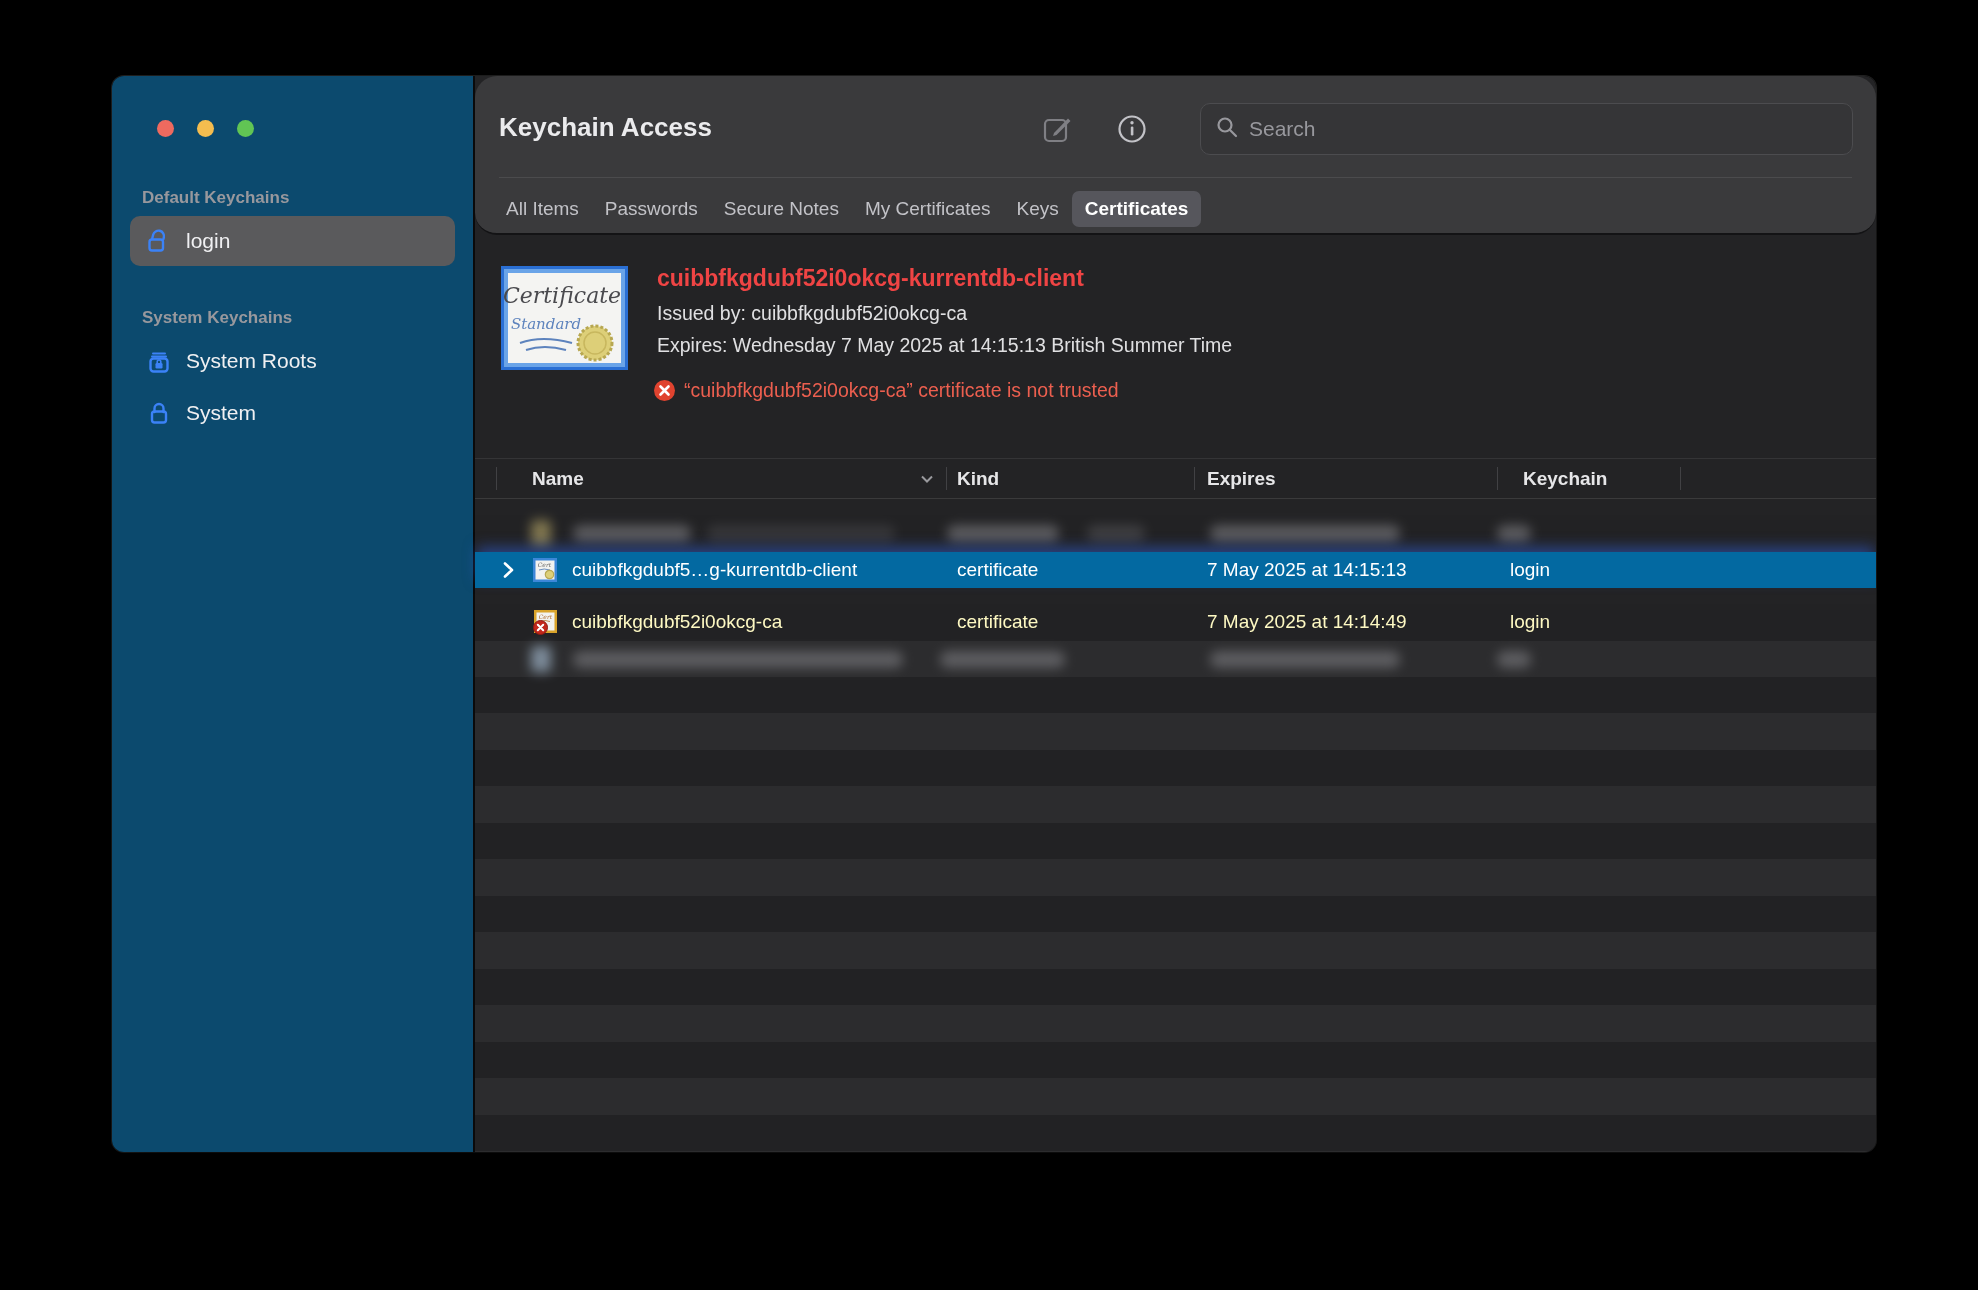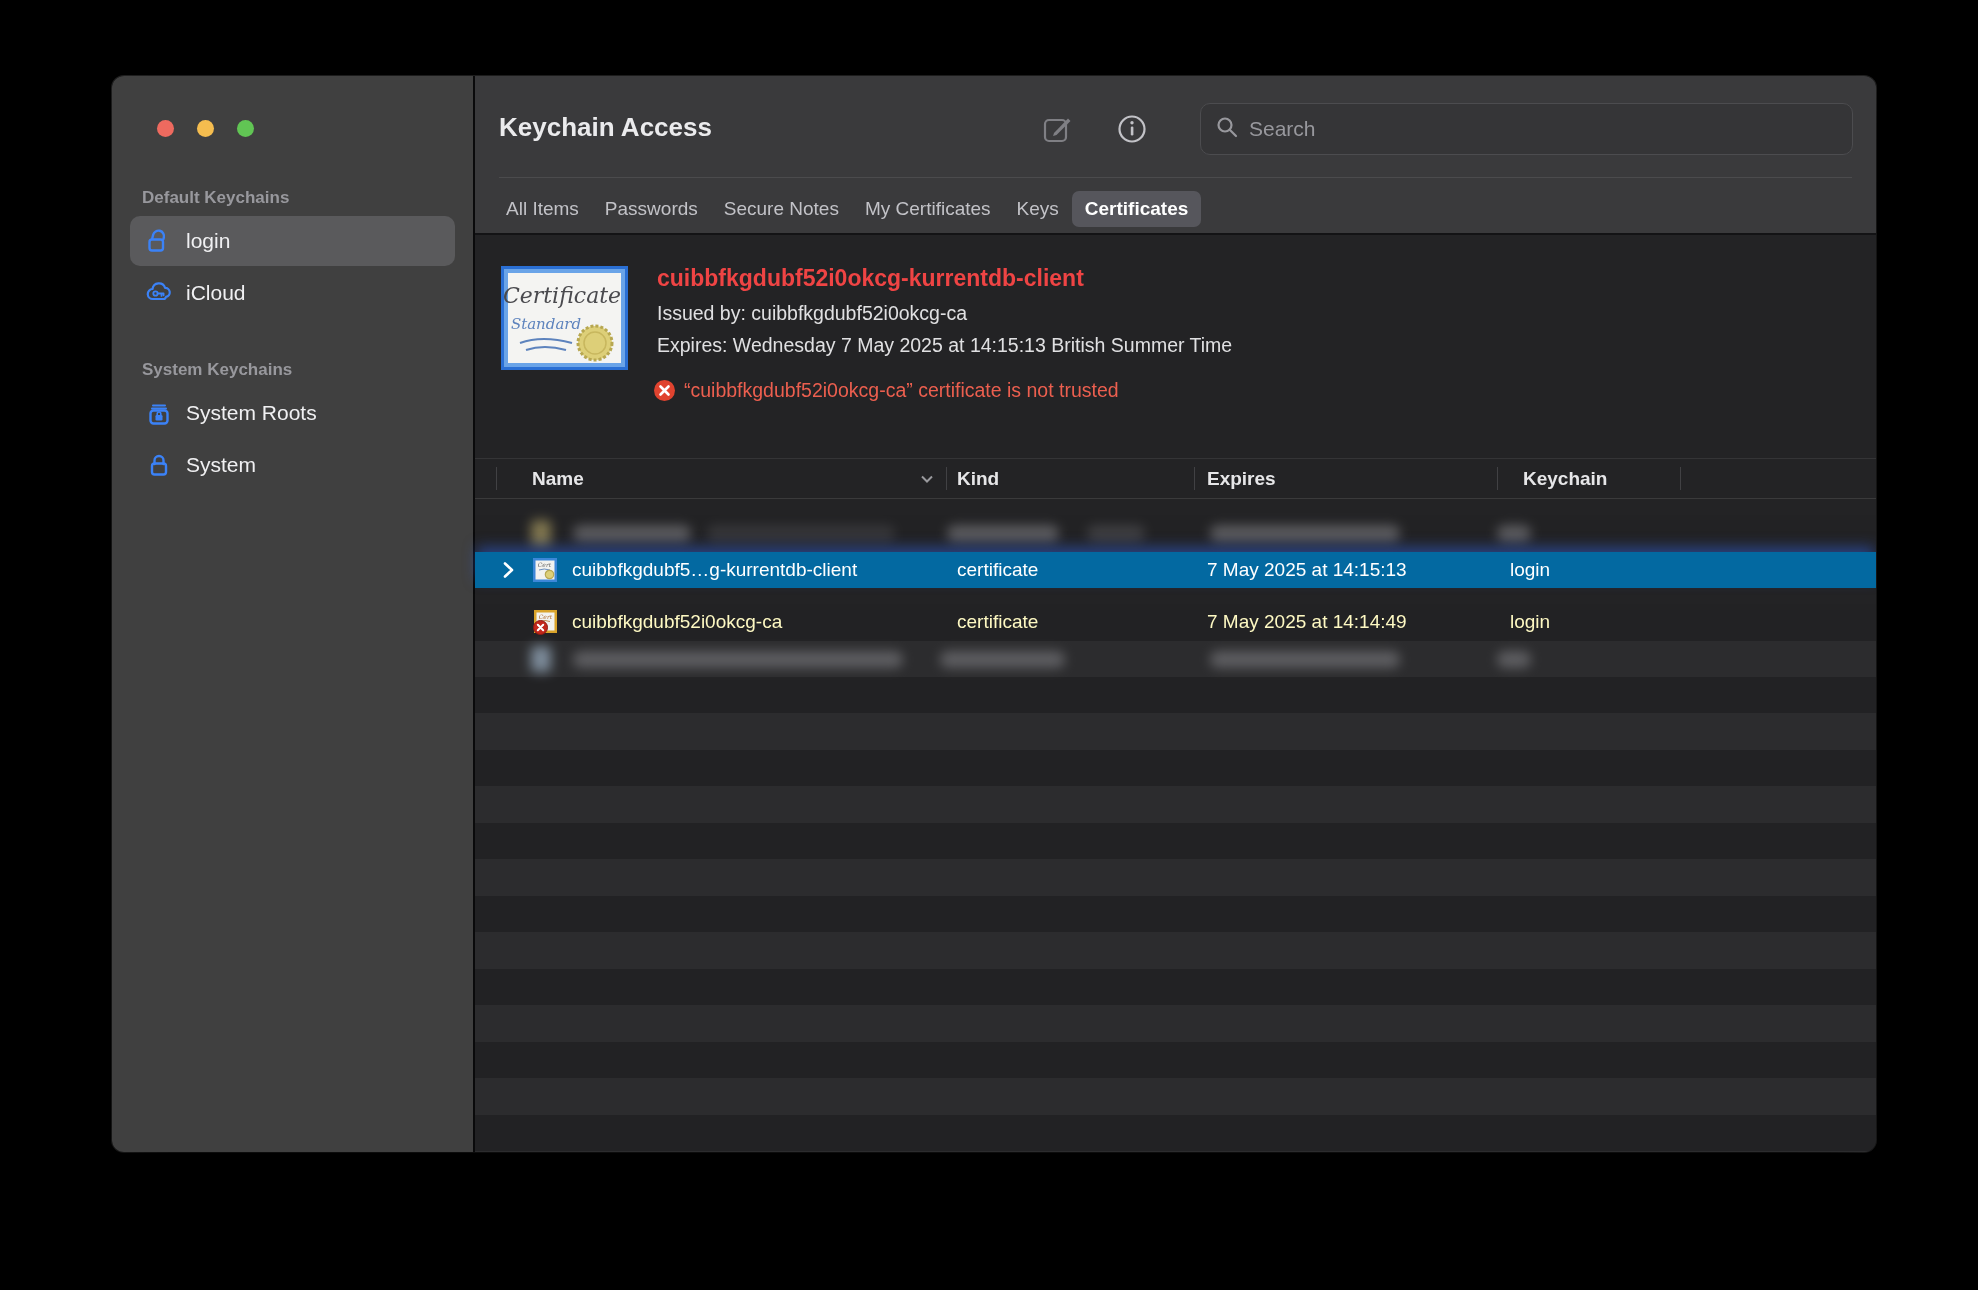--- a/index.html
+++ b/index.html
@@ -1,31 +1,31 @@
 <!DOCTYPE html>
 <html><head>
 <meta charset="utf-8">
 <style>
   * { margin:0; padding:0; box-sizing:border-box; }
   html,body { width:1978px; height:1290px; background:#000; font-family:"Liberation Sans","DejaVu Sans",sans-serif; overflow:hidden; }
   .window { position:absolute; left:112px; top:76px; width:1764px; height:1076px; border-radius:12px; overflow:hidden; display:flex; box-shadow:0 25px 70px rgba(0,0,0,.85), 0 0 0 1px rgba(255,255,255,.14); }
   
-  .sidebar { width:363px; background:#404040; flex:0 0 363px; position:relative; border-right:2px solid #0a0a0b; }
+  .sidebar { width:363px; background:#0c4a6e; flex:0 0 363px; position:relative; border-right:2px solid #0a0a0b; }
   .traffic { position:absolute; top:44px; left:45px; display:flex; gap:23px; }
   .traffic span { width:17px; height:17px; border-radius:50%; display:block; }
   .section-header { font-size:17px; font-weight:bold; color:#98989d; margin:0 0 8px 30px; }
   .sb-sec1 { position:absolute; top:112px; left:0; right:0; }
   .sb-item { height:50px; margin:2px 18px; border-radius:10px; display:flex; align-items:center; padding-left:14px; }
   .sb-item.selected { background:#5a5a5c; }
   .sb-icon { width:30px; height:30px; display:flex; align-items:center; justify-content:center; }
   .sb-label { color:#f0f0f2; font-size:21px; margin-left:12px; }
   .sb-gap { height:40px; }
   
   .content { flex:1; display:flex; flex-direction:column; background:#232325; position:relative; }
-  .toolbar { height:159px; background:#3a3a3c; border-bottom:2px solid #131315; position:relative; flex:0 0 159px; }
+  .toolbar { height:159px; background:#3a3a3c; border-bottom:2px solid #131315; position:relative; flex:0 0 159px;border-radius:22px; }
   .win-title { position:absolute; left:24px; top:36px; font-size:26px; font-weight:bold; color:#ebebed; }
   .tb-icon { position:absolute; top:36px; width:34px; height:34px; }
   .compose { left:566px; }
   .info { left:640px; }
   .searchbox { position:absolute; left:725px; top:27px; width:653px; height:52px; background:#353537; border:1.5px solid #4c4c4f; border-radius:10px; display:flex; align-items:center; padding-left:14px; }
   .search-ph { color:#98989d; font-size:21px; margin-left:10px; }
   .tab-sep { position:absolute; left:24px; right:24px; top:101px; height:1px; background:rgba(255,255,255,.09); }
   .tabs { position:absolute; left:18px; bottom:5px; height:38px; display:flex; align-items:center; }
   .tab { font-size:19px; color:#c2c2c7; padding:7px 13px; border-radius:7px; }
   .tab.selected { background:#56565c; color:#fff; font-weight:bold; }
@@ -73,30 +73,20 @@
       <div class="sb-item selected">
         <span class="sb-icon">
           <svg width="28" height="28" viewBox="0 0 28 28">
               <path d="M8 13 v-4 a5.5 5.5 0 0 1 11 0 v1.5" fill="none" stroke="#3b82f7" stroke-width="2.4" stroke-linecap="round" transform="rotate(14 13 9)"></path>
               <rect x="4.5" y="12.5" width="13.5" height="11" rx="2.5" fill="none" stroke="#3b82f7" stroke-width="2.4"></rect>
             </svg>
         </span>
         <span class="sb-label">login</span>
       </div>
 
-      <div class="sb-item">
-        <span class="sb-icon">
-          <svg width="30" height="30" viewBox="0 0 30 30">
-              <path d="M9 21 a5 5 0 0 1 -0.5-10 a6.5 6.5 0 0 1 12.6-1.2 a4.6 4.6 0 0 1 1 9.1 a4 4 0 0 1 -1.6 2.1 z" fill="none" stroke="#3b82f7" stroke-width="2.2" stroke-linejoin="round"></path>
-              <circle cx="11.5" cy="15.5" r="2.2" fill="none" stroke="#3b82f7" stroke-width="1.8"></circle>
-              <path d="M13.6 15.5 h6 M17.5 15.5 v2.4 M19.6 15.5 v1.8" stroke="#3b82f7" stroke-width="1.8" stroke-linecap="round" fill="none"></path>
-            </svg>
-        </span>
-        <span class="sb-label">iCloud</span>
-      </div>
 
       <div class="sb-gap"></div>
       <div class="section-header">System Keychains</div>
 
       <div class="sb-item">
         <span class="sb-icon">
           <svg width="28" height="28" viewBox="0 0 28 28">
               <path d="M8 6.5 h12 M7 9.5 h14" stroke="#3b82f7" stroke-width="2" stroke-linecap="round"></path>
               <rect x="5.5" y="11.5" width="17" height="13" rx="3" fill="none" stroke="#3b82f7" stroke-width="2.4"></rect>
               <rect x="10.5" y="16" width="7" height="5.5" rx="1.2" fill="#3b82f7"></rect>

